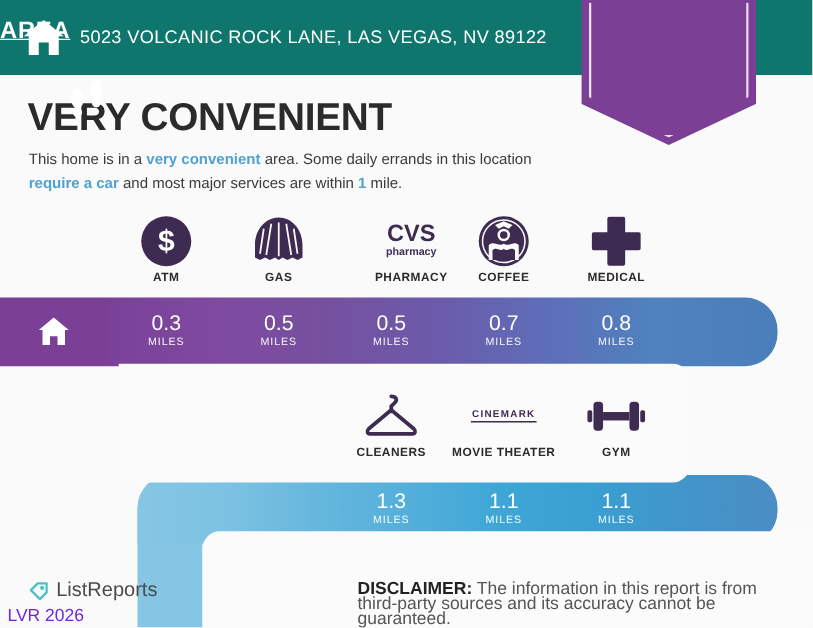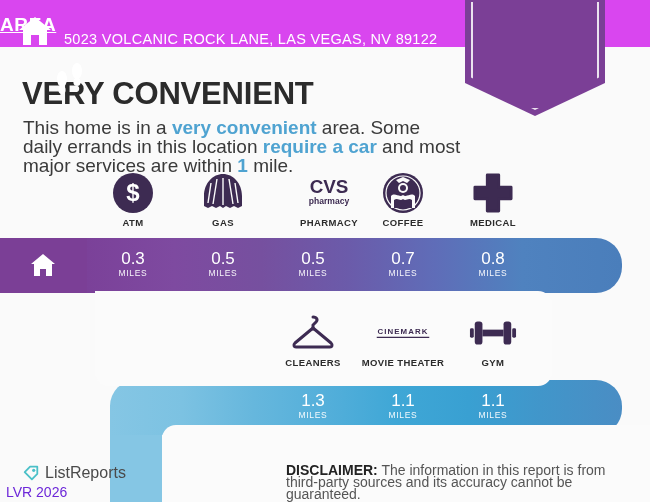--- a/index.html
+++ b/index.html
@@ -5,23 +5,23 @@
   * { margin:0; padding:0; box-sizing:border-box; }
   body {
     width:650px; height:502px; overflow:hidden;
     background:#fafafa;
     font-family:"Liberation Sans", sans-serif;
     position:relative;
   }
 
   
   .header {
-    position:absolute; left:0; top:0; width:650px; height:47px;
-    background:#d946ef;
-    display:flex; align-items:flex-end;
+    position:absolute; left:0; top:0; width:650px; height:60px;
+    background:#0f766e;
+    display:flex; align-items:center;
   }
   .header-house { margin-left:18px; width:34px; height:32px; flex:none; }
   .header-addr {
     margin-left:12px; color:#fff; font-size:14.5px;
     letter-spacing:.3px; white-space:nowrap;
   }
 
   
   .badge {
     position:absolute; left:465px; top:-2px; width:140px; height:118px;
@@ -43,21 +43,21 @@
   }
   .badge-feet { position:absolute; top:62px; left:50px; width:40px; height:34px; z-index:7; }
 
   
   .title {
     position:absolute; left:22px; top:76px;
     font-size:31px; font-weight:700; color:#2b2b2b; letter-spacing:-.2px;
   }
   .desc {
     position:absolute; left:23px; top:118px; width:440px;
-    font-size:19px; line-height:19px; color:#3a3a3a;
+    font-size:12px; line-height:19px; color:#3a3a3a;
   }
   .hl { color:#4FA3D1; font-weight:700; }
 
   
   .iconrow { position:absolute; left:0; width:650px; height:62px; }
   .iconcell {
     position:absolute; width:90px; top:0;
     display:flex; flex-direction:column; align-items:center;
   }
   .icon-glyph { height:42px; display:flex; align-items:center; justify-content:center; }

